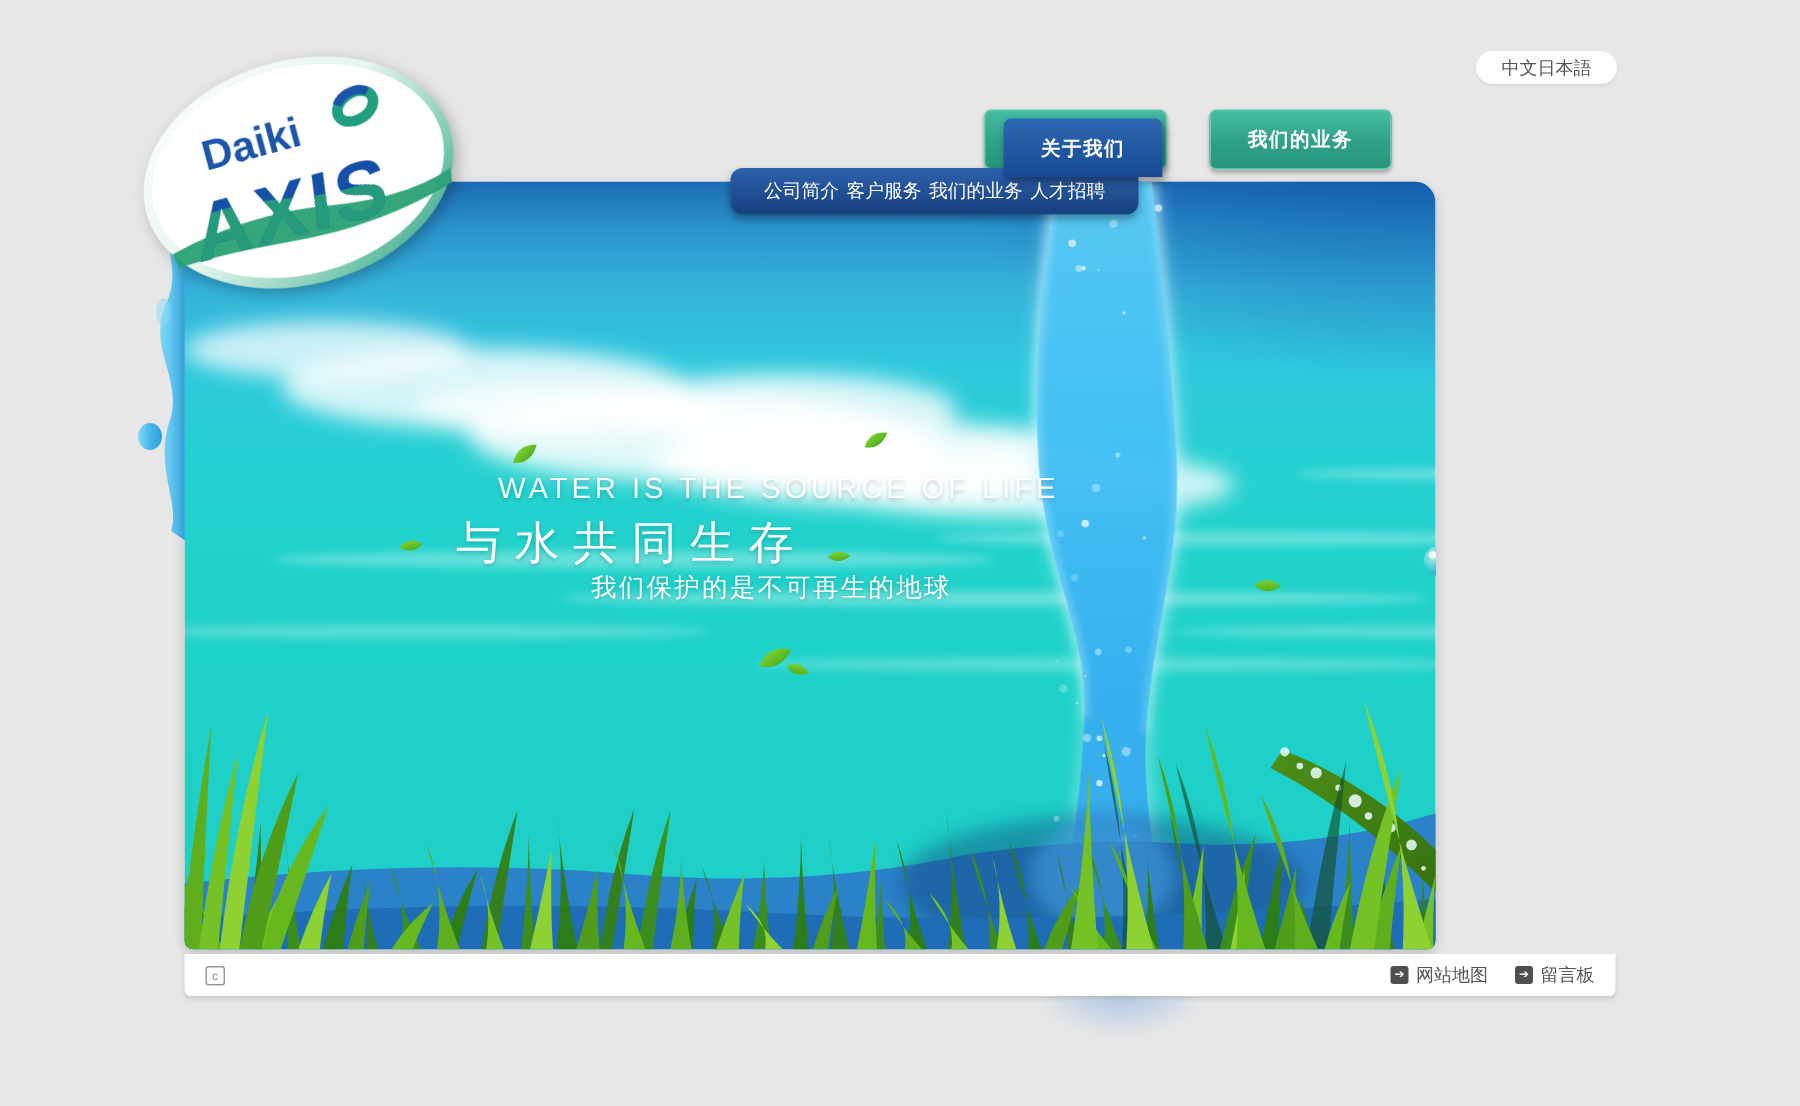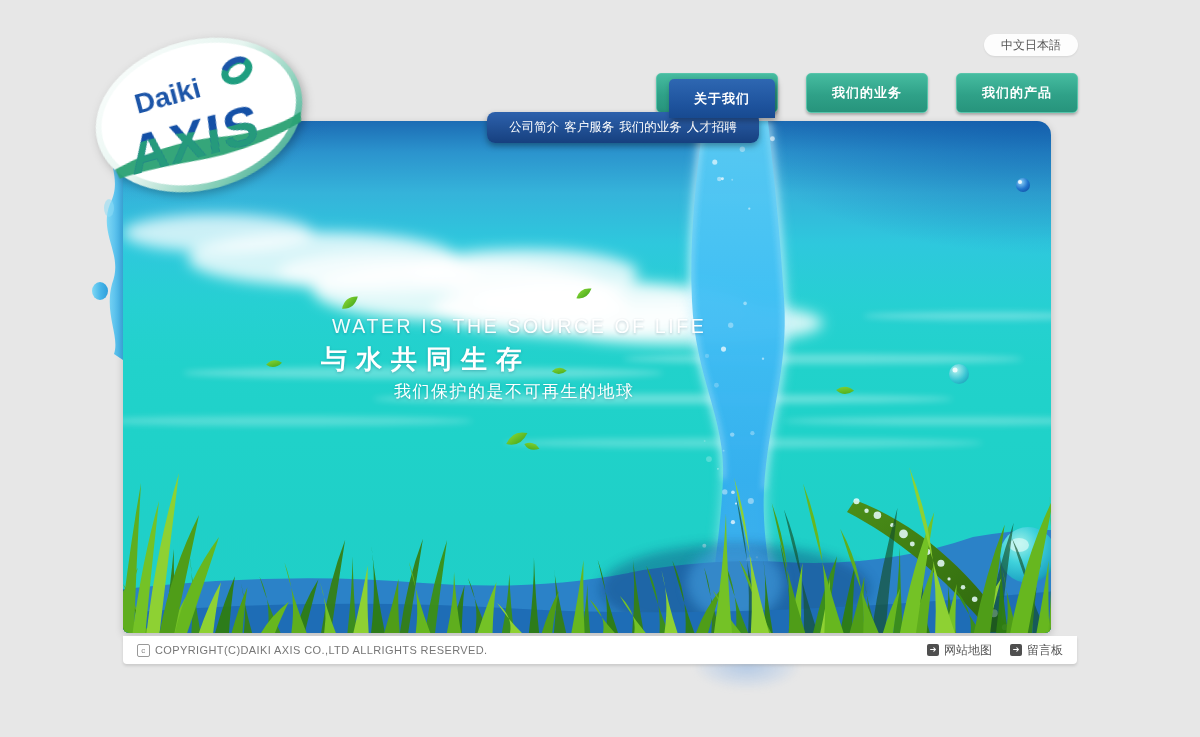--- a/index.html
+++ b/index.html
@@ -26,31 +26,31 @@
     box-shadow:2px 3px 6px rgba(0,0,0,.35);color:#fff;font-size:13px;font-weight:bold;
     display:flex;align-items:center;justify-content:center;z-index:5;cursor:pointer;letter-spacing:1px;}
   .subnav{position:absolute;left:487px;top:112px;width:272px;height:31px;border-radius:8px;
     background:linear-gradient(180deg,#2d61ac 0%,#1c4astrip 0%,#16407f 100%);
     background:linear-gradient(180deg,#2d61ac 0%,#16407f 100%);
     box-shadow:0 3px 6px rgba(0,0,0,.35);display:flex;align-items:center;justify-content:center;
     gap:5px;z-index:4;}
   .subnav span{color:#fff;font-size:12.5px;cursor:pointer;white-space:nowrap;}
 
   
-  .banner{position:absolute;left:123px;top:121px;width:928px;height:512px;overflow:hidden;
+  .banner{position:absolute;left:123px;top:121px;width:834px;height:512px;overflow:hidden;
     border-radius:10px 14px 6px 6px;z-index:2;box-shadow:0 3px 8px rgba(0,0,0,.18);
     background:
       radial-gradient(ellipse 480px 220px at 100% -4%, rgba(13,82,165,.6), transparent 70%),
       radial-gradient(ellipse 320px 160px at 0% -6%, rgba(18,95,170,.4), transparent 70%),
       linear-gradient(180deg,#1c6cb4 0%,#2b93cd 6%,#35b3da 14%,#2ec8dd 24%,#26d0d2 36%,
         #21d2cb 48%,#1fd2c9 62%,#1fd0c8 78%,#20cfc8 100%);}
   .banner svg.art{position:absolute;left:0;top:0;z-index:1;}
   .hero{position:absolute;z-index:2;color:#fff;text-shadow:0 1px 3px rgba(0,70,90,.28);white-space:nowrap;}
   .hero-en{left:209px;top:194px;font-size:19.5px;letter-spacing:2.6px;font-weight:400;opacity:.95;}
-  .hero-cn{left:198px;top:221px;font-size:26px;font-weight:bold;letter-spacing:9px;}
+  .hero-cn{left:181px;top:221px;font-size:30px;font-weight:normal;letter-spacing:9px;}
   .hero-sub{left:271px;top:259px;font-size:17px;letter-spacing:1.5px;font-family:Liberation Serif, serif;}
 
   
   .footer{position:absolute;left:123px;top:636px;width:954px;height:28px;background:#fff;
     border-radius:0 0 4px 4px;box-shadow:0 2px 3px rgba(0,0,0,.12);display:flex;align-items:center;
     padding:0 14px;box-sizing:border-box;z-index:2;}
   .copy{display:flex;align-items:center;gap:5px;font-size:11px;color:#777;letter-spacing:.4px;}
   .copy .c-icon{width:11px;height:11px;border:1px solid #999;border-radius:2px;color:#888;
     font-size:8px;line-height:11px;text-align:center;}
   .f-links{margin-left:auto;display:flex;align-items:center;gap:18px;}
@@ -84,21 +84,20 @@
           <stop offset="1" stop-color="#2f9fdc"></stop>
       </linearGradient>
     </defs>
     <path d="M30,0 C14,22 36,38 22,66 C10,96 36,116 24,146 C16,176 32,198 26,216 L44,228 L44,0 Z" fill="url(#spg)"></path>
     <ellipse cx="12" cy="153" rx="8" ry="9" fill="url(#spg)"></ellipse>
     <ellipse cx="21" cy="70" rx="5" ry="9" fill="#8edcf6" opacity=".55"></ellipse>
   </svg>
 
   <div class="btn-teal btn-ghost"></div>
   <div class="btn-teal btn-biz">我们的业务</div>
-  <div class="btn-teal btn-prod">我们的产品</div>
   <div class="btn-active">关于我们</div>
 
   <div class="subnav">
     <span>公司简介</span>
     <span>客户服务</span>
     <span>我们的业务</span>
     <span>人才招聘</span>
   </div>
 
   <div class="banner">
@@ -350,21 +349,20 @@
     </svg>
 
     <div class="hero hero-en">WATER IS THE SOURCE OF LIFE</div>
     <div class="hero hero-cn">与水共同生存</div>
     <div class="hero hero-sub">我们保护的是不可再生的地球</div>
   </div>
 
   <div class="footer">
     <div class="copy">
       <span class="c-icon">c</span>
-      <span>COPYRIGHT(C)DAIKI AXIS CO.,LTD ALLRIGHTS RESERVED.</span>
     </div>
     <div class="f-links">
       <div class="f-link">
         <span class="sq">➔</span>
         <span>网站地图</span>
       </div>
       <div class="f-link">
         <span class="sq">➔</span>
         <span>留言板</span>
       </div>

